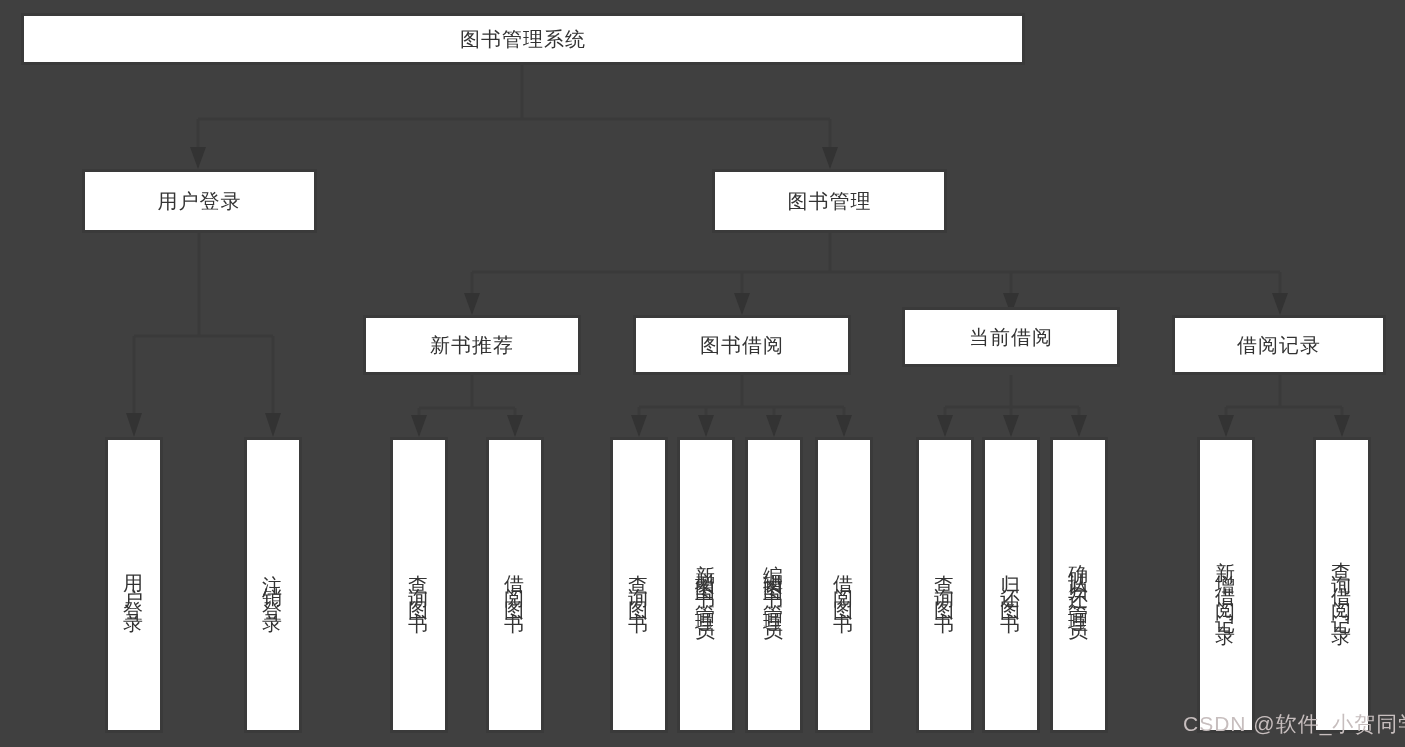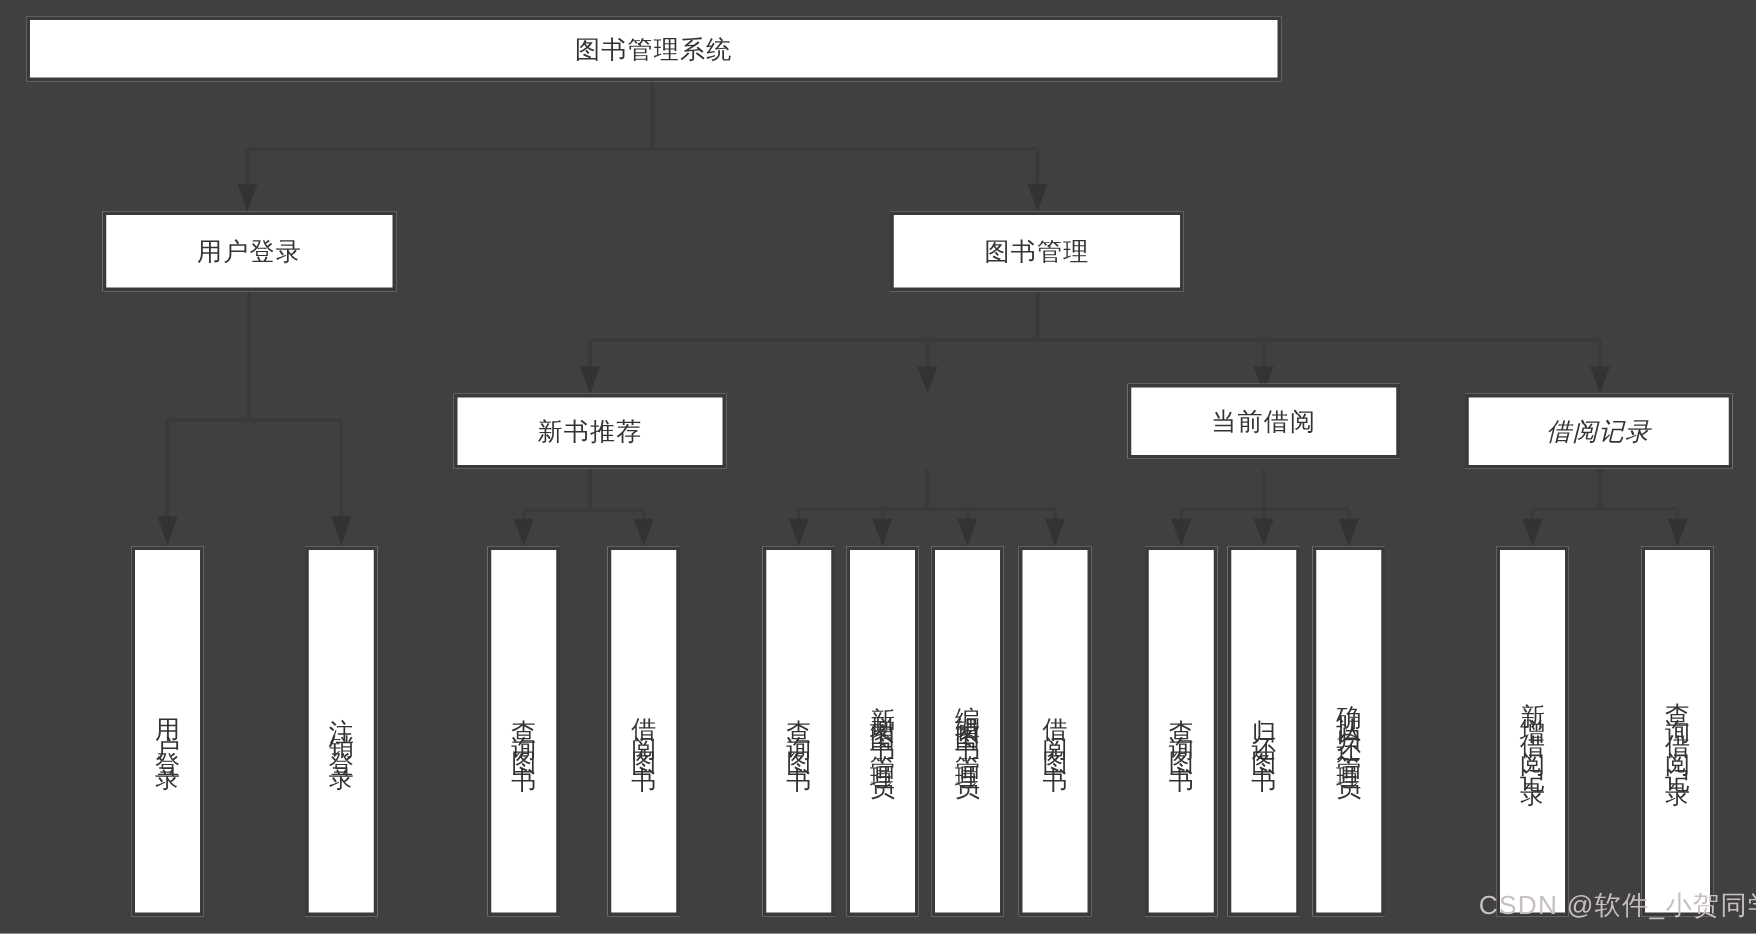--- a/index.html
+++ b/index.html
@@ -96,24 +96,27 @@
   <div class="node" style="left:82px;top:169px;width:235px;height:64px;">
     <span>用户登录</span>
   </div>
   <div class="node" style="left:712px;top:169px;width:235px;height:64px;">
     <span>图书管理</span>
   </div>
 
   <div class="node" style="left:363px;top:315px;width:218px;height:60px;font-family:Liberation Serif, serif;">
     <span>新书推荐</span>
   </div>
+  <div class="node" style="left:633px;top:315px;width:218px;height:60px;">
+    <span>图书借阅</span>
+  </div>
   <div class="node" style="left:902px;top:307px;width:218px;height:60px;">
     <span>当前借阅</span>
   </div>
-  <div class="node" style="left:1172px;top:315px;width:214px;height:60px;font-style:italic;">
+  <div class="node" style="left:1172px;top:315px;width:214px;height:60px;">
     <span>借阅记录</span>
   </div>
 
   <div class="node" style="left:105px;top:437px;width:58px;height:296px;">
     <span class="vtext">用户登录</span>
   </div>
   <div class="node" style="left:244px;top:437px;width:58px;height:296px;">
     <span class="vtext">注销登录</span>
   </div>
 

